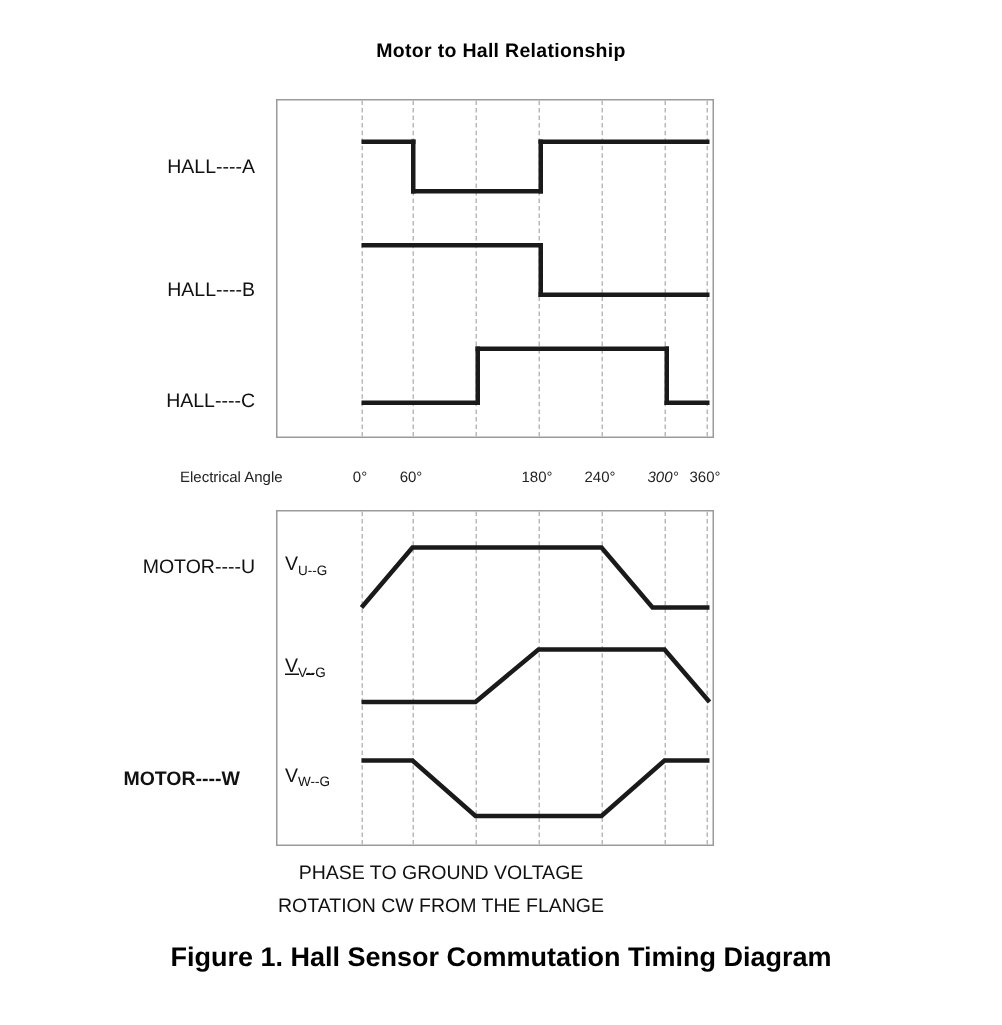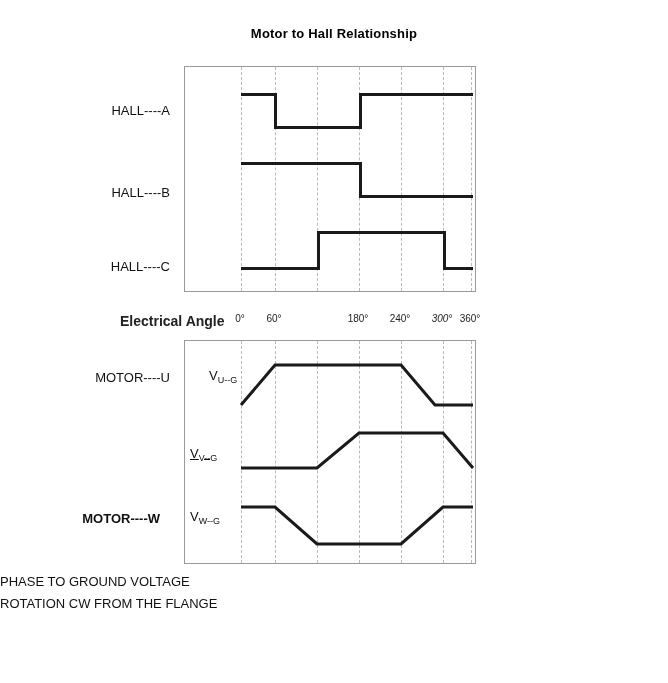--- a/index.html
+++ b/index.html
@@ -80,36 +80,37 @@
     white-space: nowrap;
   }
   .inner-label sub {
     font-size: 9px;
     vertical-align: baseline;
     position: relative;
     top: 3px;
   }
   .axis-title {
     position: absolute;
-    font-size: 14px;
-    font-weight: bold;
+    font-size: 10px;
+    font-weight: normal;
     color: #222222;
     white-space: nowrap;
   }
   .tick-label {
     position: absolute;
     font-size: 10px;
     color: #222222;
     text-align: center;
     white-space: nowrap;
   }
   .caption-line {
     position: absolute;
     width: 588px;
     left: 0;
+    text-align: center;
     font-size: 13px;
     color: #111111;
   }
   #caption1 { top: 574px; }
   #caption2 { top: 596px; }
   .figure-title {
     position: absolute;
     top: 628px;
     left: 0;
     width: 668px;
@@ -181,24 +182,25 @@
 
     <svg class="slope" style="left:0; top:0; width:292px; height:224px;" viewBox="0 0 292 224">
       <polyline points="56,127 132,127 174,92 258,92 288,127" fill="none" stroke="#1a1a1a" stroke-width="3" stroke-linejoin="miter"></polyline>
     </svg>
 
     <svg class="slope" style="left:0; top:0; width:292px; height:224px;" viewBox="0 0 292 224">
       <polyline points="56,166 90,166 132,203 216,203 258,166 288,166" fill="none" stroke="#1a1a1a" stroke-width="3" stroke-linejoin="miter"></polyline>
     </svg>
   </div>
 
-  <div class="inner-label" style="left:190px; top:368px;margin-left:19px;"><span>V</span><sub>U--G</sub></div>
-  <div class="inner-label" style="left:190px; top:446px;text-decoration:underline;"><span>V</span><sub>V--G</sub></div>
+  <div class="inner-label" style="left:190px; top:368px;"><span>V</span><sub>U--G</sub></div>
+  <div class="inner-label" style="left:190px; top:436px;text-decoration:underline;"><span>V</span><sub>V--G</sub></div>
   <div class="inner-label" style="left:190px; top:509px;"><span>V</span><sub>W--G</sub></div>
 
   <div class="row-label" style="left:30px; top:370px; width:140px;">MOTOR----U</div>
   <div class="row-label" style="left:20px; top:511px; width:140px;font-weight:bold;">MOTOR----W</div>
 
   <div class="caption-line" id="caption1">PHASE TO GROUND VOLTAGE</div>
   <div class="caption-line" id="caption2">ROTATION CW FROM THE FLANGE</div>
 
+  <div class="figure-title">Figure 1. Hall Sensor Commutation Timing Diagram</div>
 
 </div>
 
 </body></html>

